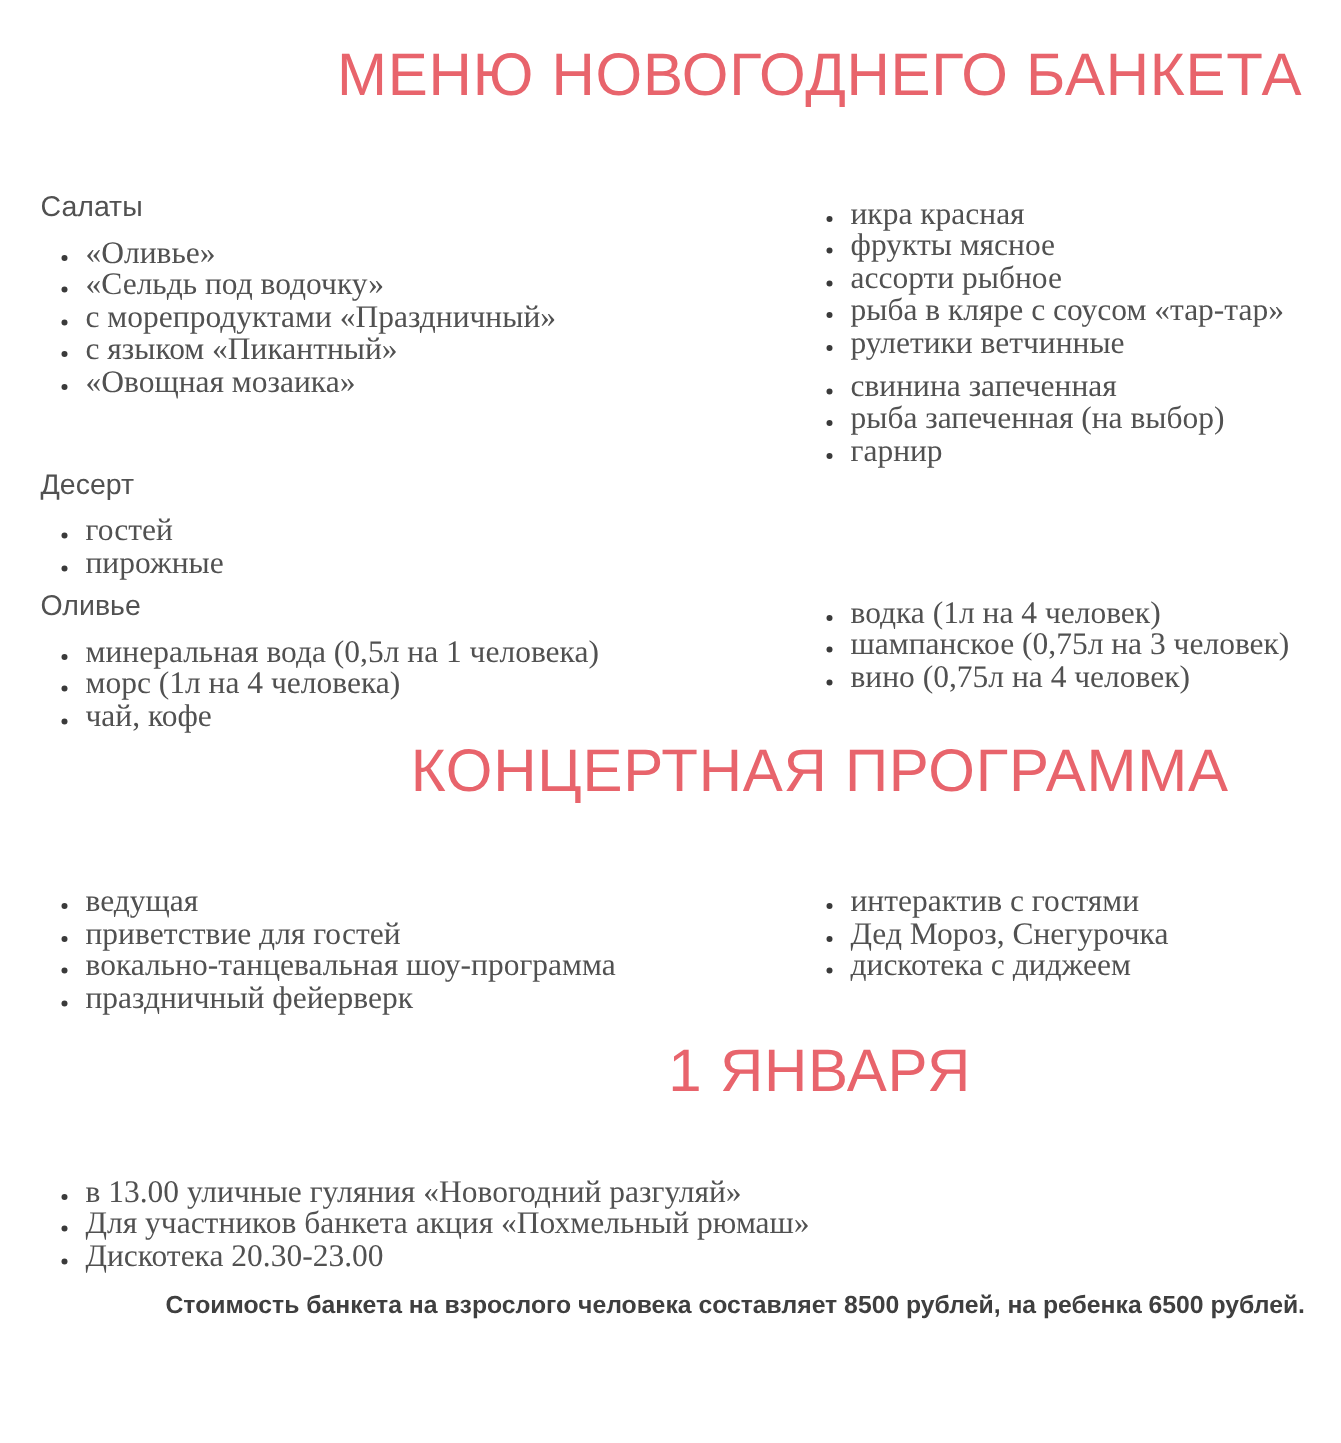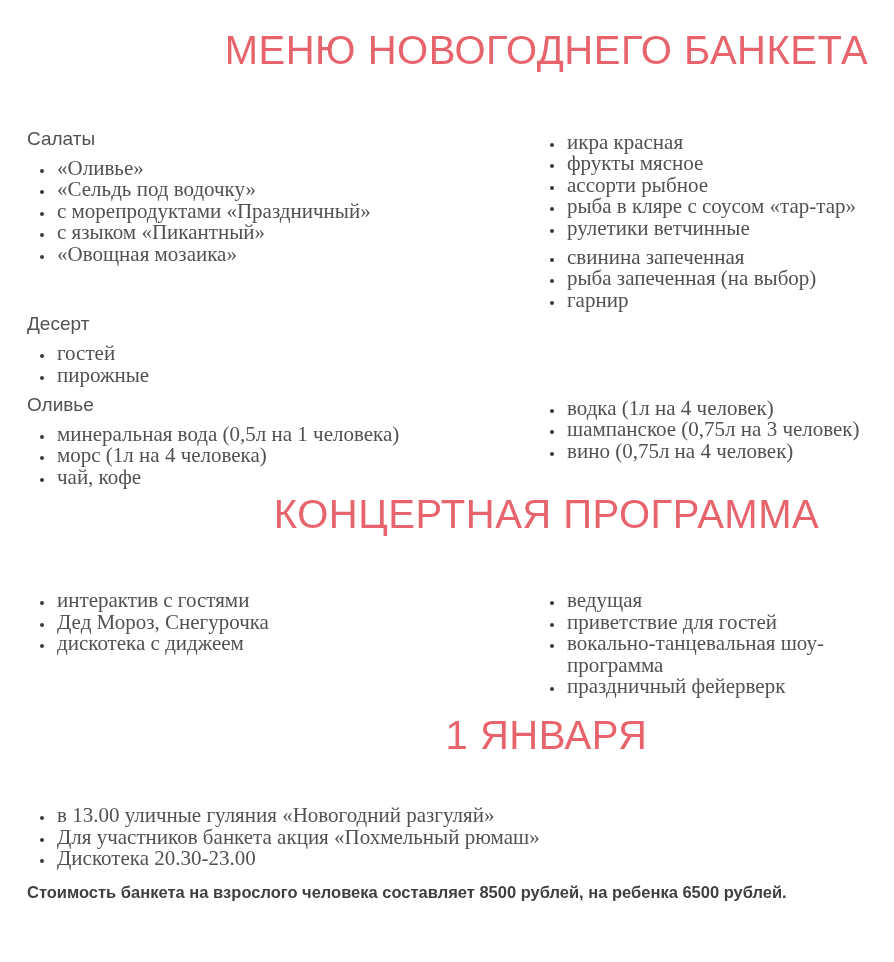--- a/index.html
+++ b/index.html
@@ -49,20 +49,21 @@
     font-family: Liberation Serif, serif;
   }
   ul.bullet-list li::marker { color: #3a3a3a; font-size: 14px; }
 
   .price-note {
     margin-top: 10px;
     font-size: 16.5px;
     font-weight: 700;
     color: var(--text-dark);
     line-height: 24px;
+    text-align: right;
   }
 </style>
 </head>
 <body>
 
 <div class="page">
 
   <h1 class="big-heading title-heading">МЕНЮ НОВОГОДНЕГО БАНКЕТА</h1>
 
   <div class="columns">
@@ -131,31 +132,31 @@
         </ul>
       </section>
     </div>
   </div>
 
   <h1 class="big-heading concert-heading">КОНЦЕРТНАЯ ПРОГРАММА</h1>
 
   <div class="columns">
     <div class="col">
       <ul class="bullet-list">
-        <li>интерактив с гостями</li>
-        <li>Дед Мороз, Снегурочка</li>
-        <li>дискотека с диджеем</li>
+        <li>ведущая</li>
+        <li>приветствие для гостей</li>
+        <li>вокально-танцевальная шоу-программа</li>
+        <li>праздничный фейерверк</li>
       </ul>
     </div>
     <div class="col">
       <ul class="bullet-list">
-        <li>ведущая</li>
-        <li>приветствие для гостей</li>
-        <li>вокально-танцевальная шоу-программа</li>
-        <li>праздничный фейерверк</li>
+        <li>интерактив с гостями</li>
+        <li>Дед Мороз, Снегурочка</li>
+        <li>дискотека с диджеем</li>
       </ul>
     </div>
   </div>
 
   <h1 class="big-heading january-heading">1 ЯНВАРЯ</h1>
 
   <ul class="bullet-list">
     <li>в 13.00 уличные гуляния «Новогодний разгуляй»</li>
     <li>Для участников банкета акция «Похмельный рюмаш»</li>
     <li>Дискотека 20.30-23.00</li>

